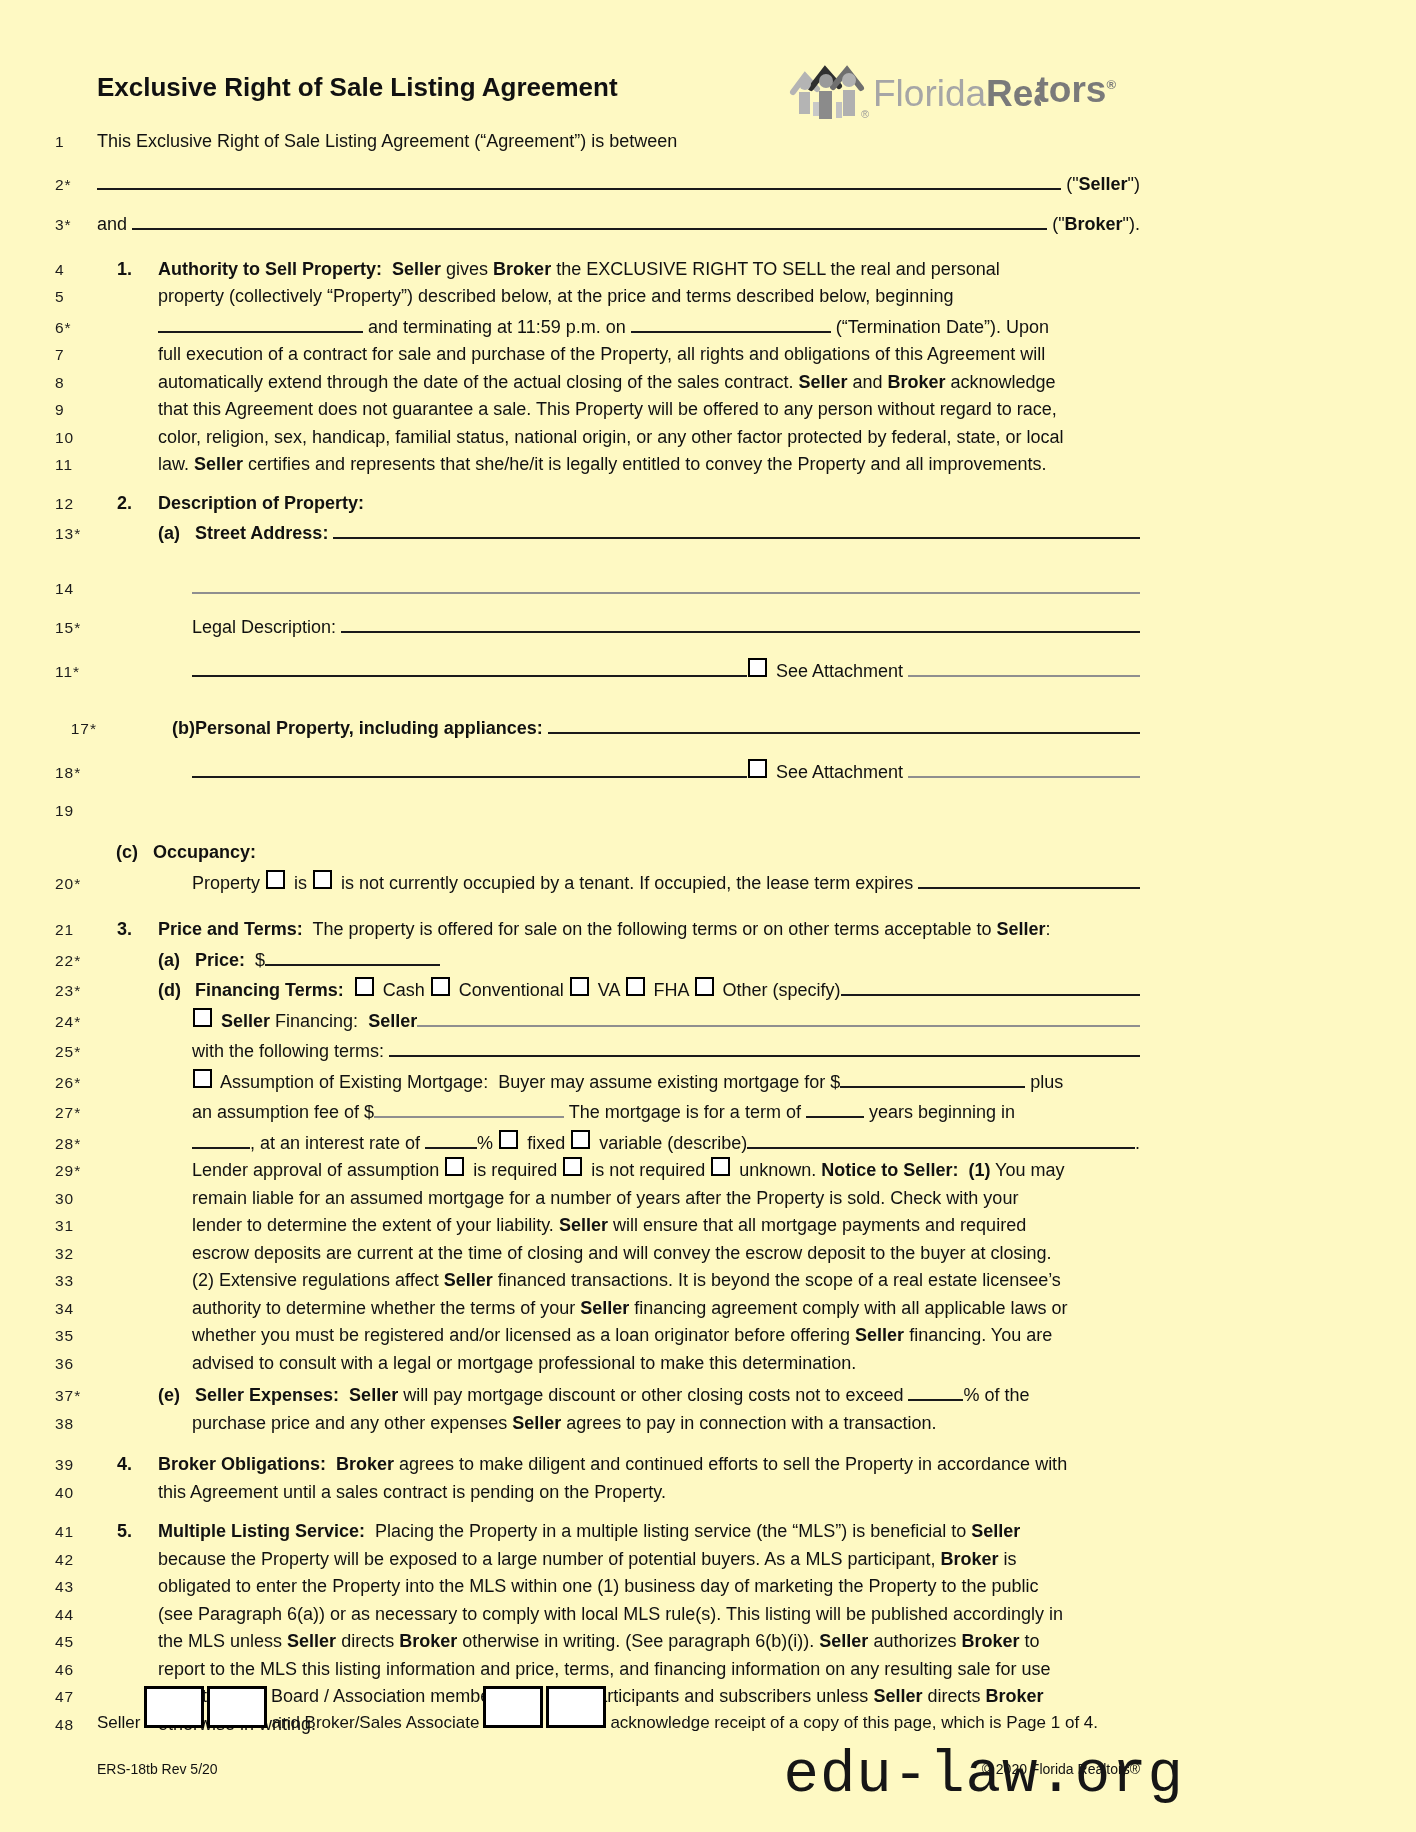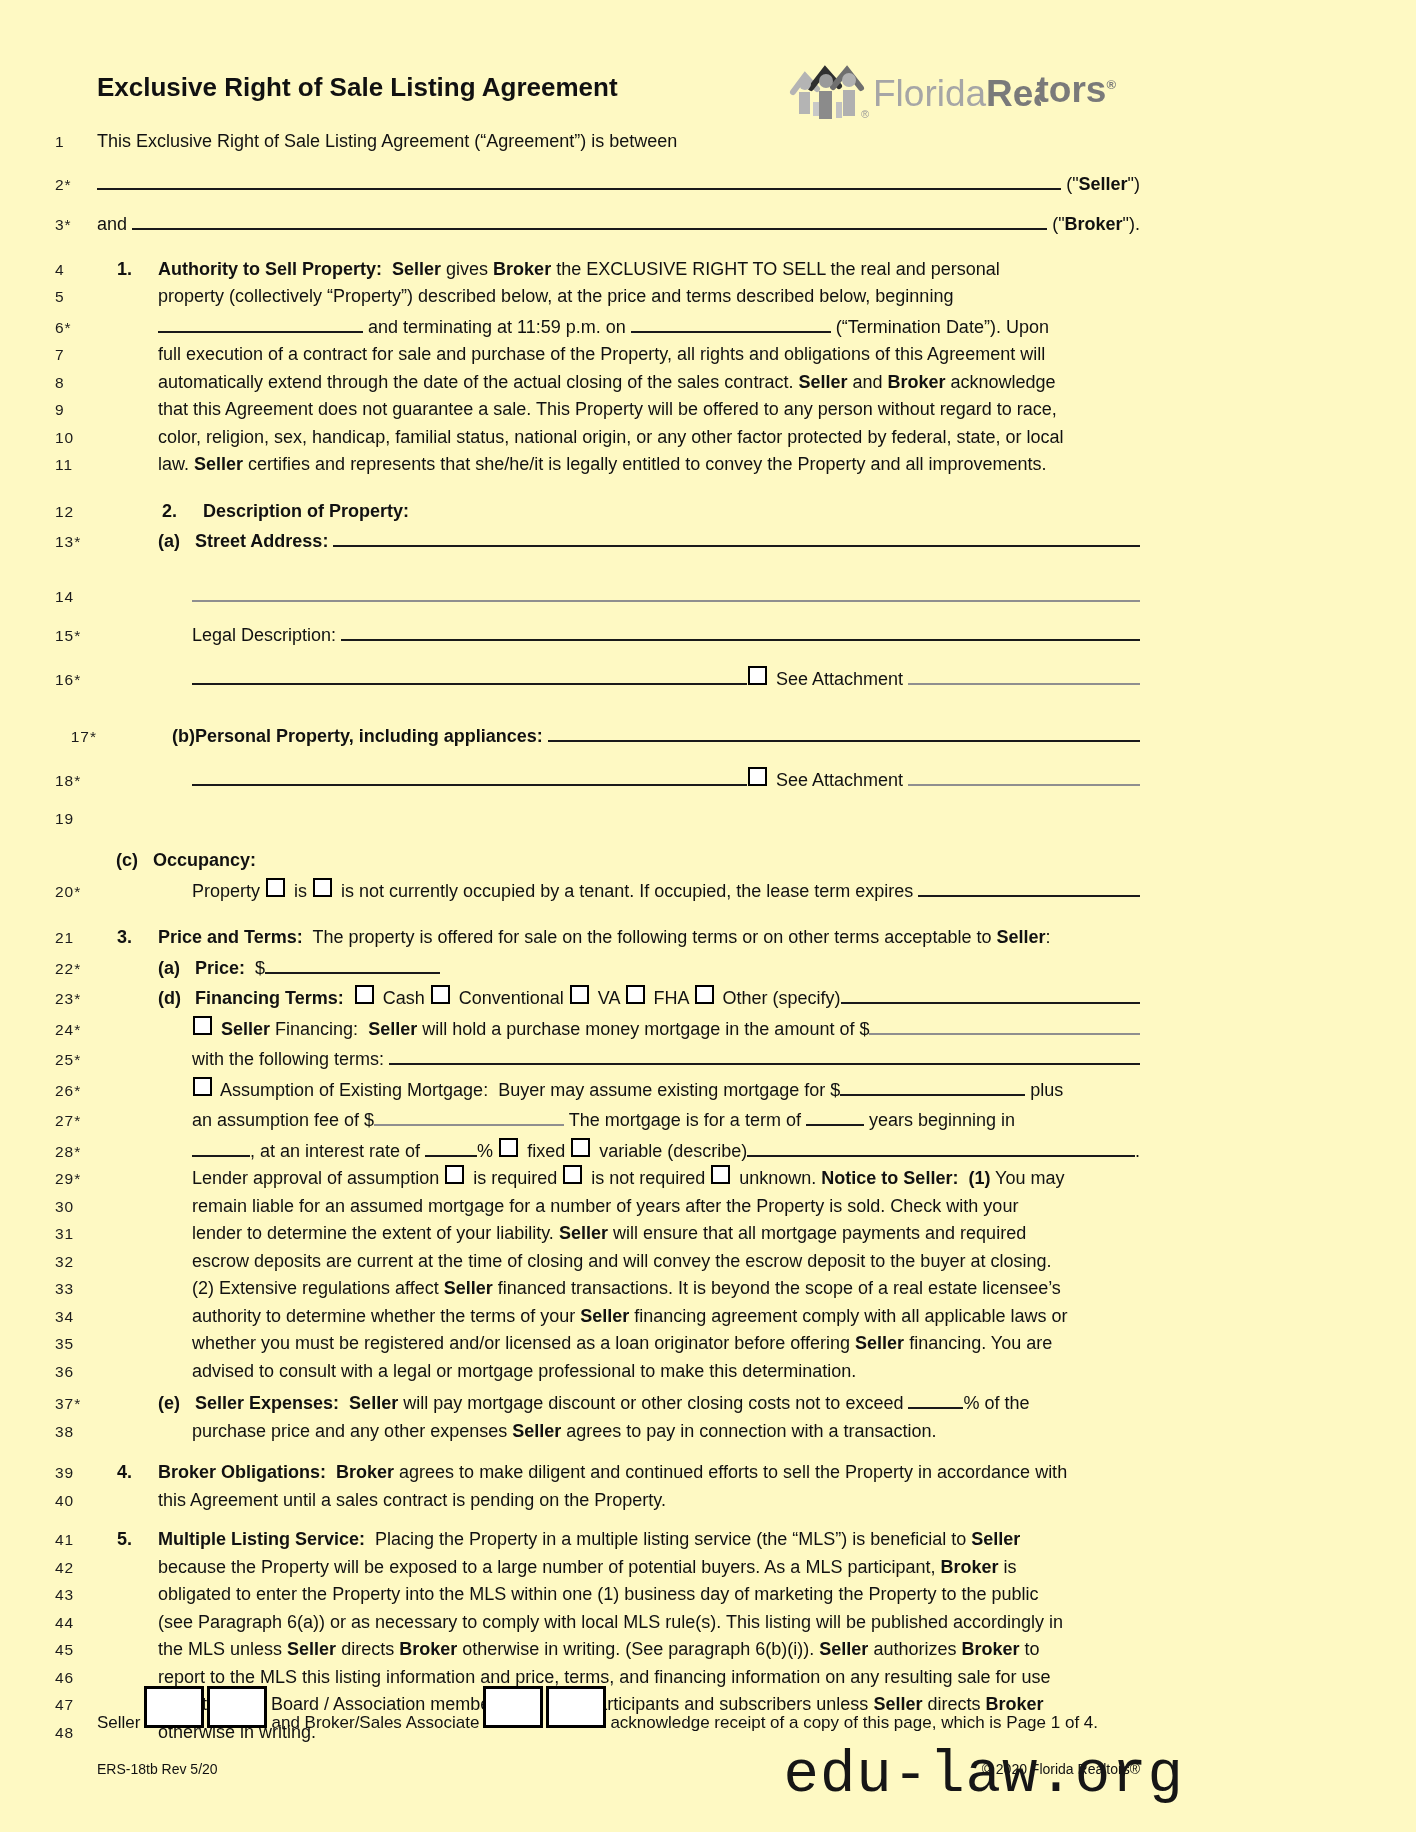--- a/index.html
+++ b/index.html
@@ -158,21 +158,21 @@
           </div>
         </div>
         <div class="line in2">
           <span class="lnum">11</span>
           <div class="lcontent">
             <span class="tx">law. </span>
             <span class="tx bd">Seller</span>
             <span class="tx"> certifies and represents that she/he/it is legally entitled to convey the Property and all improvements.</span>
           </div>
         </div>
-        <div class="line in1" style="margin-top: 19px; gap: 45px;">
+        <div class="line in1" style="margin-top: 11px;">
           <span class="lnum">12</span>
           <div class="lcontent">
             <span class="sec">2.</span>
             <span class="tx bd">Description of Property:</span>
           </div>
         </div>
         <div class="line in3">
           <span class="lnum">13*</span>
           <div class="lcontent">
             <span class="sub">(a)</span>
@@ -188,21 +188,21 @@
           </div>
         </div>
         <div class="line in4" style="margin-top: 9px;">
           <span class="lnum">15*</span>
           <div class="lcontent">
             <span class="tx">Legal Description: </span>
             <span class="blank grow"></span>
           </div>
         </div>
         <div class="line in4" style="margin-top: 13px;">
-          <span class="lnum">16*</span>
+          <span class="lnum">11*</span>
           <div class="lcontent">
             <span class="blank" style="width: 555px;"></span>
             <span class="cb"></span>
             <span class="tx"> See Attachment </span>
             <span class="blank grow gray"></span>
           </div>
         </div>
         <div class="line in3" style="margin-top: 27px; text-align: right;">
           <span class="lnum">17*</span>
           <div class="lcontent">
@@ -278,21 +278,20 @@
           </div>
         </div>
         <div class="line in4">
           <span class="lnum">24*</span>
           <div class="lcontent">
             <span class="cb"></span>
             <span class="tx"> </span>
             <span class="tx bd">Seller</span>
             <span class="tx"> Financing:  </span>
             <span class="tx bd">Seller</span>
-            <span class="tx"> will hold a purchase money mortgage in the amount of $</span>
             <span class="blank grow gray"></span>
           </div>
         </div>
         <div class="line in4">
           <span class="lnum">25*</span>
           <div class="lcontent">
             <span class="tx">with the following terms: </span>
             <span class="blank grow"></span>
           </div>
         </div>

